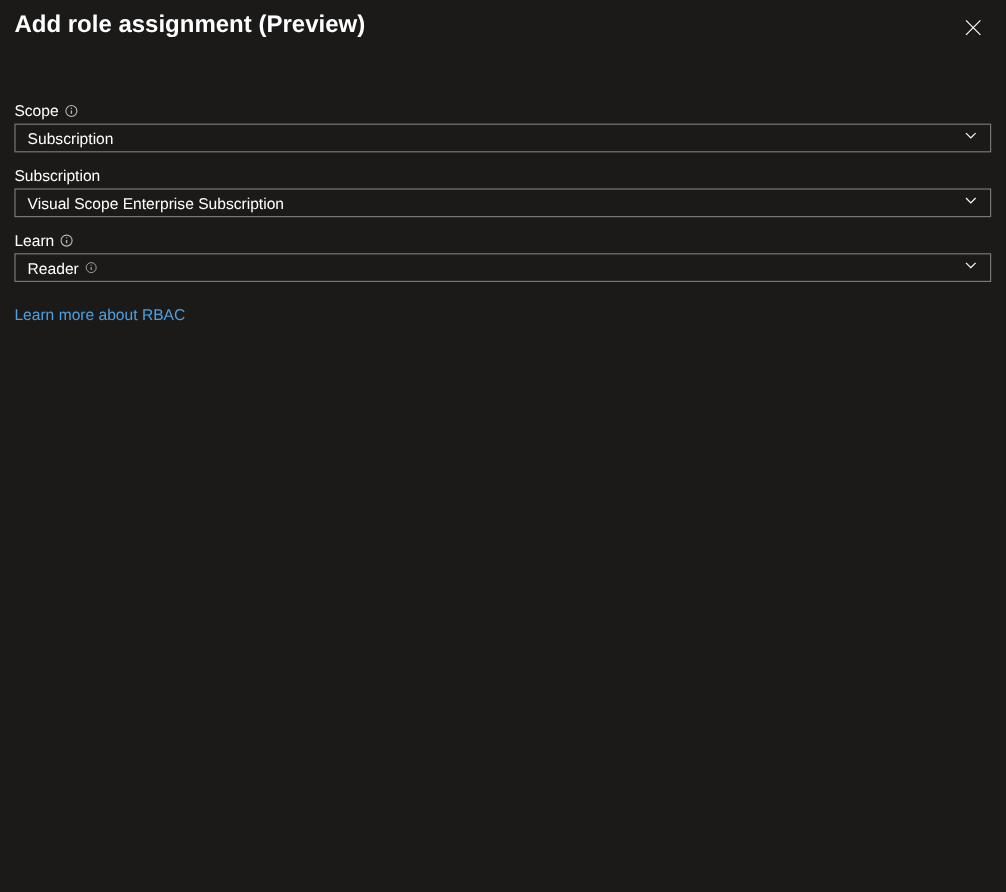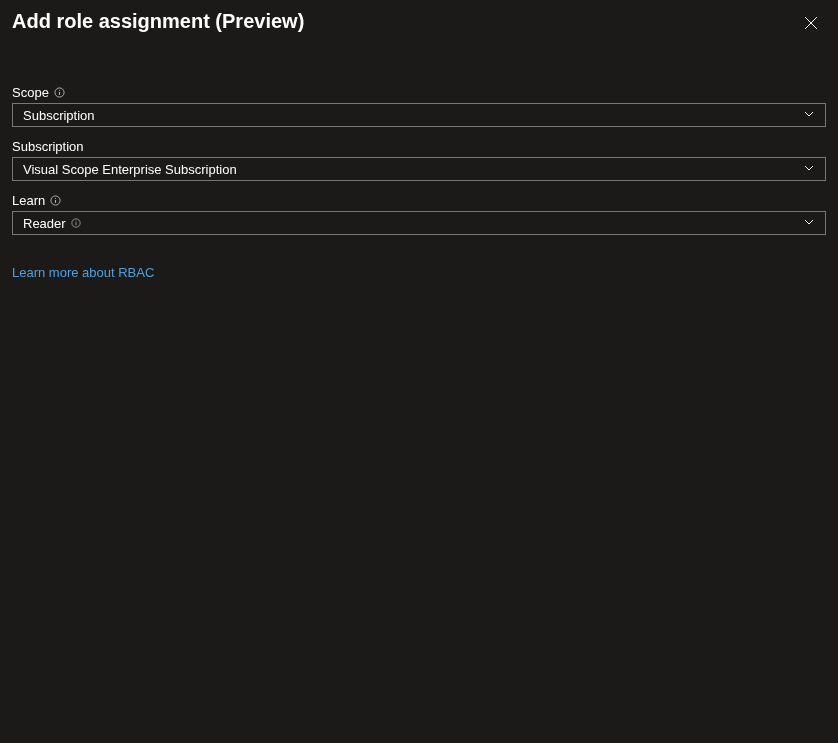--- a/index.html
+++ b/index.html
@@ -87,21 +87,21 @@
     }
     .dropdown-chevron svg {
       width: 12px;
       height: 12px;
     }
     .link {
       color: #4ca0e0;
       font-size: 13px;
       text-decoration: none;
       display: inline-block;
-      margin-top: 18px;
+      margin-top: 8px;
       cursor: pointer;
     }
     .inline-info {
       display: inline-flex;
       align-items: center;
     }
     .inline-info svg {
       width: 10px;
       height: 10px;
       opacity: 0.85;

